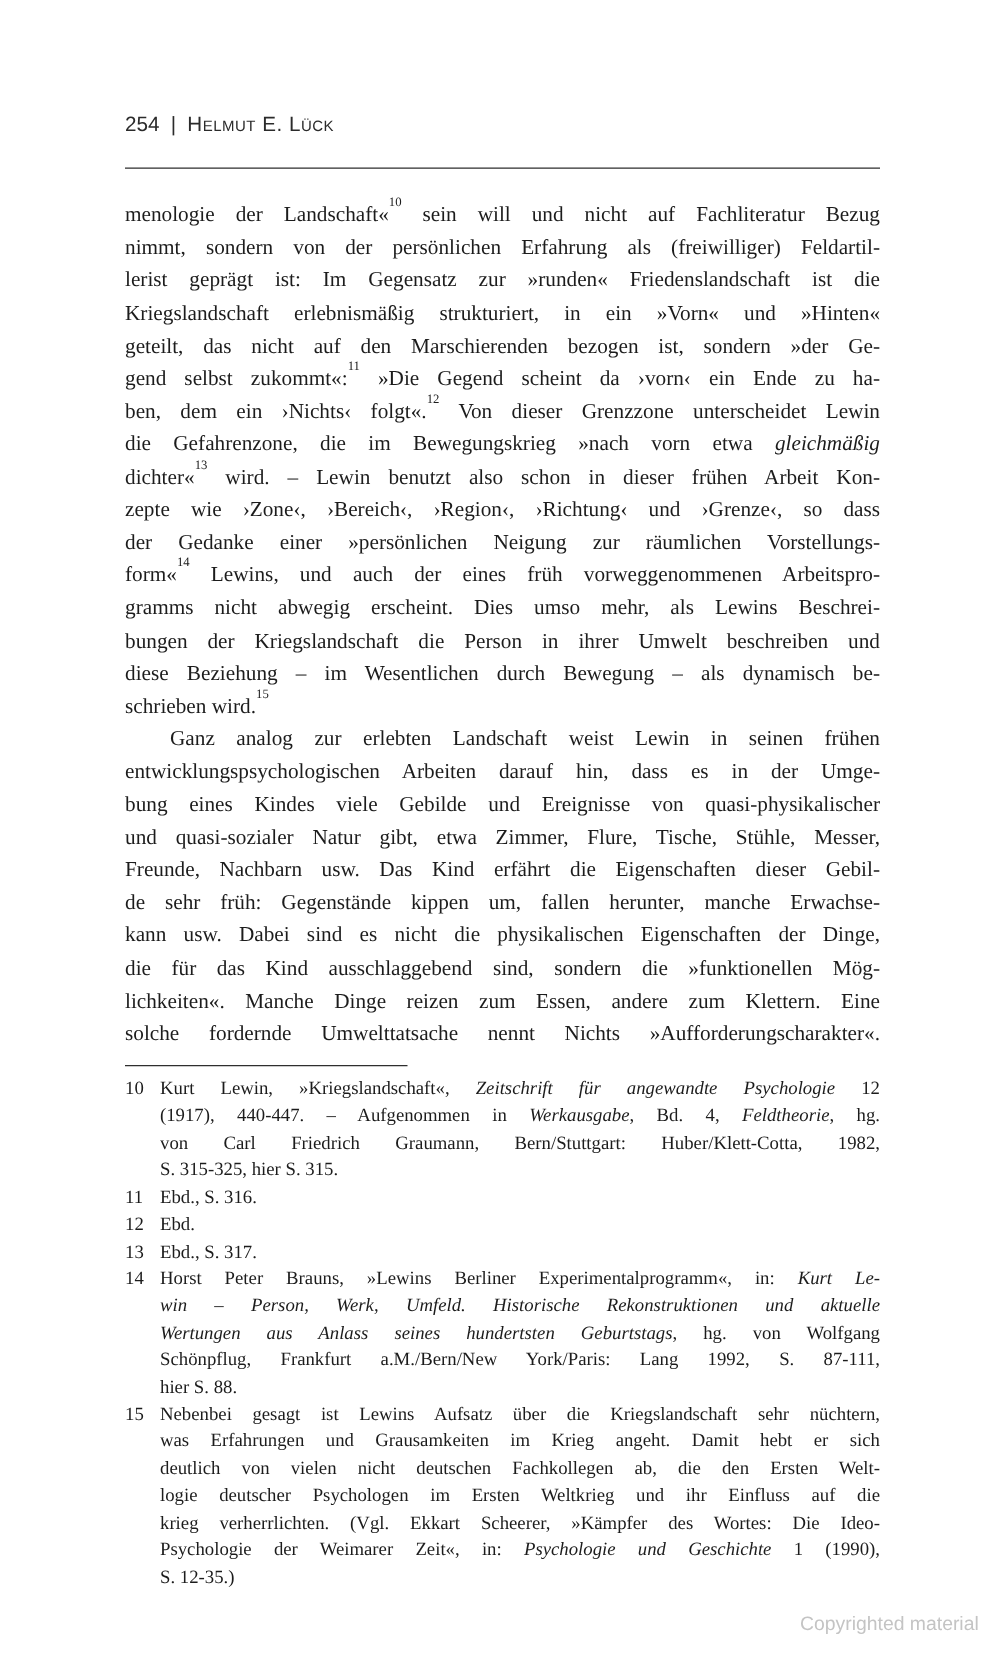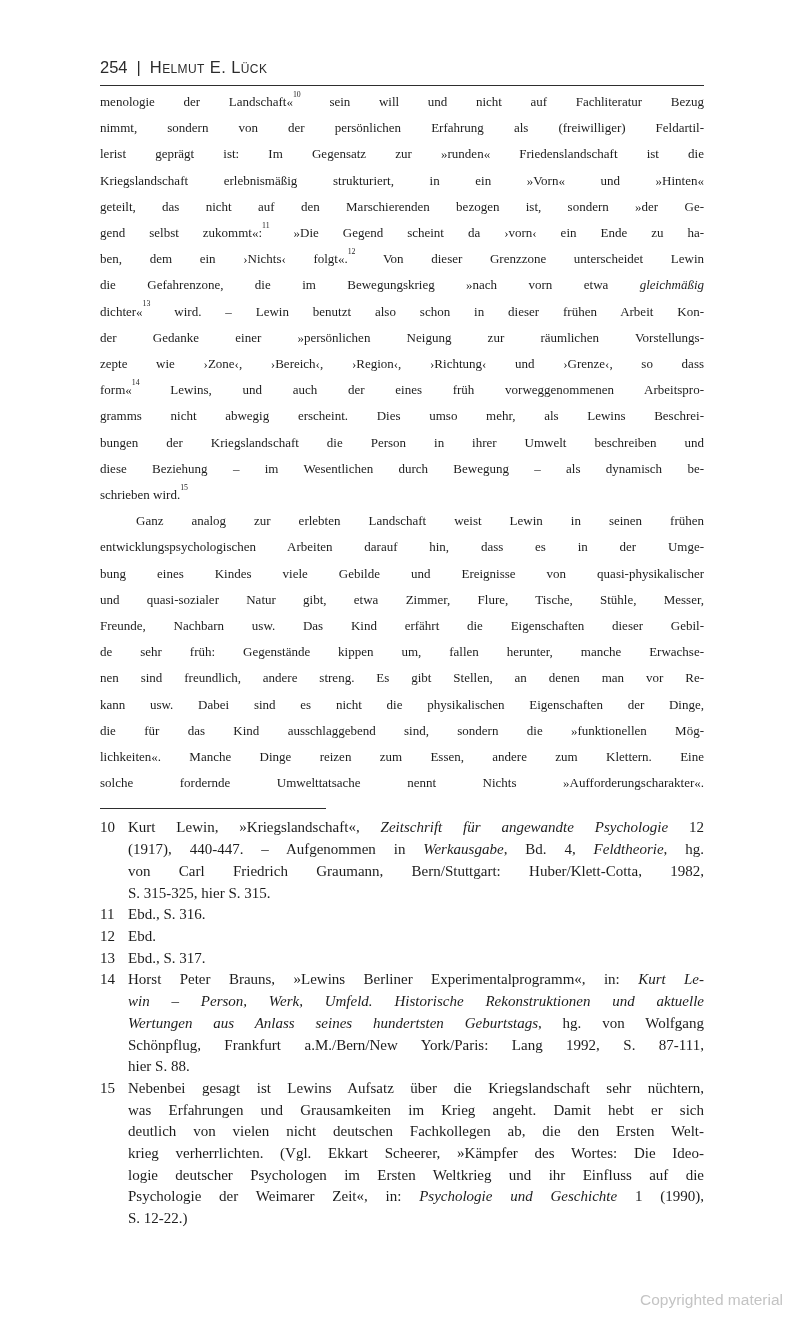--- a/index.html
+++ b/index.html
@@ -10,27 +10,27 @@
     overflow:hidden;
     font-family:"Liberation Serif", serif;
   }
   .page{position:absolute;inset:0;background:#ffffff;}
   .content{position:absolute;left:100px;top:58px;width:604px;color:#1f1f1f;}
 
   .pg-header{
     display:flex;align-items:baseline;gap:9px;
     font-family:"Liberation Sans", sans-serif;
     font-size:16.5px;color:#2b2b2b;
-    padding-bottom:8px;border-bottom:1.6px solid #2e2e2e;
+    padding-bottom:24px;border-bottom:1.6px solid #2e2e2e;
   }
-  .pg-header .author{font-variant:small-caps;letter-spacing:0.4px;}
+  .pg-header .author{font-variant:small-caps;letter-spacing:0.4px;margin-top:33px;}
 
   .body-text{
-    margin-top:3px;
-    font-size:13px;line-height:26.2px;
+    margin-top:24px;
+    font-size:17px;line-height:26.2px;
     color:#1c1c1c;
   }
   .bline{text-align:justify;text-align-last:justify;white-space:normal;}
   .bline.noj{text-align-last:left;}
   .bline.indent{text-indent:36px;}
   sup{font-size:0.6em;line-height:0;position:relative;top:-0.5em;}
   i{font-style:italic;}
 
   .fn-sep{width:226px;border-top:1.6px solid #2e2e2e;margin-top:12px;height:0;}
   .footnotes{
@@ -63,36 +63,35 @@
         <div>
           <div class="bline"><span>menologie der Landschaft«</span><sup>10</sup><span> sein will und nicht auf Fachliteratur Bezug</span></div>
           <div class="bline"><span>nimmt, sondern von der persönlichen Erfahrung als (freiwilliger) Feldartil-</span></div>
           <div class="bline"><span>lerist geprägt ist: Im Gegensatz zur »runden« Friedenslandschaft ist die</span></div>
           <div class="bline"><span>Kriegslandschaft erlebnismäßig strukturiert, in ein »Vorn« und »Hinten«</span></div>
           <div class="bline"><span>geteilt, das nicht auf den Marschierenden bezogen ist, sondern »der Ge-</span></div>
           <div class="bline"><span>gend selbst zukommt«:</span><sup>11</sup><span> »Die Gegend scheint da ›vorn‹ ein Ende zu ha-</span></div>
           <div class="bline"><span>ben, dem ein ›Nichts‹ folgt«.</span><sup>12</sup><span> Von dieser Grenzzone unterscheidet Lewin</span></div>
           <div class="bline"><span>die Gefahrenzone, die im Bewegungskrieg »nach vorn etwa </span><i>gleichmäßig</i></div>
           <div class="bline"><span>dichter«</span><sup>13</sup><span> wird. – Lewin benutzt also schon in dieser frühen Arbeit Kon-</span></div>
+          <div class="bline"><span>zepte wie ›Zone‹, ›Bereich‹, ›Region‹, ›Richtung‹ und ›Grenze‹, so dass</span></div>
           <div class="bline"><span>der Gedanke einer »persönlichen Neigung zur räumlichen Vorstellungs-</span></div>
-          <div class="bline"><span>zepte wie ›Zone‹, ›Bereich‹, ›Region‹, ›Richtung‹ und ›Grenze‹, so dass</span></div>
           <div class="bline"><span>form«</span><sup>14</sup><span> Lewins, und auch der eines früh vorweggenommenen Arbeitspro-</span></div>
           <div class="bline"><span>gramms nicht abwegig erscheint. Dies umso mehr, als Lewins Beschrei-</span></div>
           <div class="bline"><span>bungen der Kriegslandschaft die Person in ihrer Umwelt beschreiben und</span></div>
           <div class="bline"><span>diese Beziehung – im Wesentlichen durch Bewegung – als dynamisch be-</span></div>
           <div class="bline noj"><span>schrieben wird.</span><sup>15</sup></div>
         </div>
         <div>
           <div class="bline indent"><span>Ganz analog zur erlebten Landschaft weist Lewin in seinen frühen</span></div>
           <div class="bline"><span>entwicklungspsychologischen Arbeiten darauf hin, dass es in der Umge-</span></div>
           <div class="bline"><span>bung eines Kindes viele Gebilde und Ereignisse von quasi-physikalischer</span></div>
           <div class="bline"><span>und quasi-sozialer Natur gibt, etwa Zimmer, Flure, Tische, Stühle, Messer,</span></div>
           <div class="bline"><span>Freunde, Nachbarn usw. Das Kind erfährt die Eigenschaften dieser Gebil-</span></div>
           <div class="bline"><span>de sehr früh: Gegenstände kippen um, fallen herunter, manche Erwachse-</span></div>
-          <div class="bline"><span>nen sind freundlich, andere streng. Es gibt Stellen, an denen man vor Re-</span></div>
           <div class="bline"><span>kann usw. Dabei sind es nicht die physikalischen Eigenschaften der Dinge,</span></div>
           <div class="bline"><span>die für das Kind ausschlaggebend sind, sondern die »funktionellen Mög-</span></div>
           <div class="bline"><span>lichkeiten«. Manche Dinge reizen zum Essen, andere zum Klettern. Eine</span></div>
           <div class="bline"><span>solche fordernde Umwelttatsache nennt Nichts »Aufforderungscharakter«.</span></div>
         </div>
       </div>
 
     <div class="fn-sep"></div>
 
     <div class="footnotes">
@@ -132,24 +131,24 @@
             <div class="bline"><span>Schönpflug, Frankfurt a.M./Bern/New York/Paris: Lang 1992, S. 87-111,</span></div>
             <div class="bline noj"><span>hier S. 88.</span></div>
           </div>
         </div>
         <div class="fn-item">
           <div class="fn-num">15</div>
           <div class="fn-text">
             <div class="bline"><span>Nebenbei gesagt ist Lewins Aufsatz über die Kriegslandschaft sehr nüchtern,</span></div>
             <div class="bline"><span>was Erfahrungen und Grausamkeiten im Krieg angeht. Damit hebt er sich</span></div>
             <div class="bline"><span>deutlich von vielen nicht deutschen Fachkollegen ab, die den Ersten Welt-</span></div>
+            <div class="bline"><span>logie deutscher Psychologen im Ersten Weltkrieg und ihr Einfluss auf die</span></div>
             <div class="bline"><span>krieg verherrlichten. (Vgl. Ekkart Scheerer, »Kämpfer des Wortes: Die Ideo-</span></div>
-            <div class="bline"><span>logie deutscher Psychologen im Ersten Weltkrieg und ihr Einfluss auf die</span></div>
             <div class="bline"><span>Psychologie der Weimarer Zeit«, in: </span><i>Psychologie und Geschichte</i><span> 1 (1990),</span></div>
-            <div class="bline noj"><span>S. 12-22.)</span></div>
+            <div class="bline noj"><span>S. 12-35.)</span></div>
           </div>
         </div>
       </div>
 
   </div>
 
   <div class="watermark">Copyrighted material</div>
 </div>
 
 </body></html>

